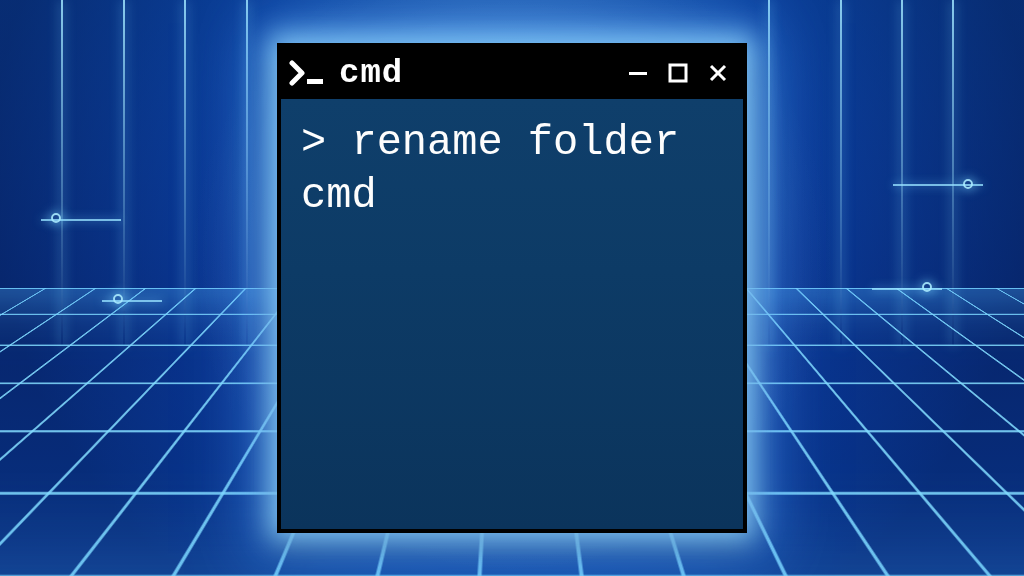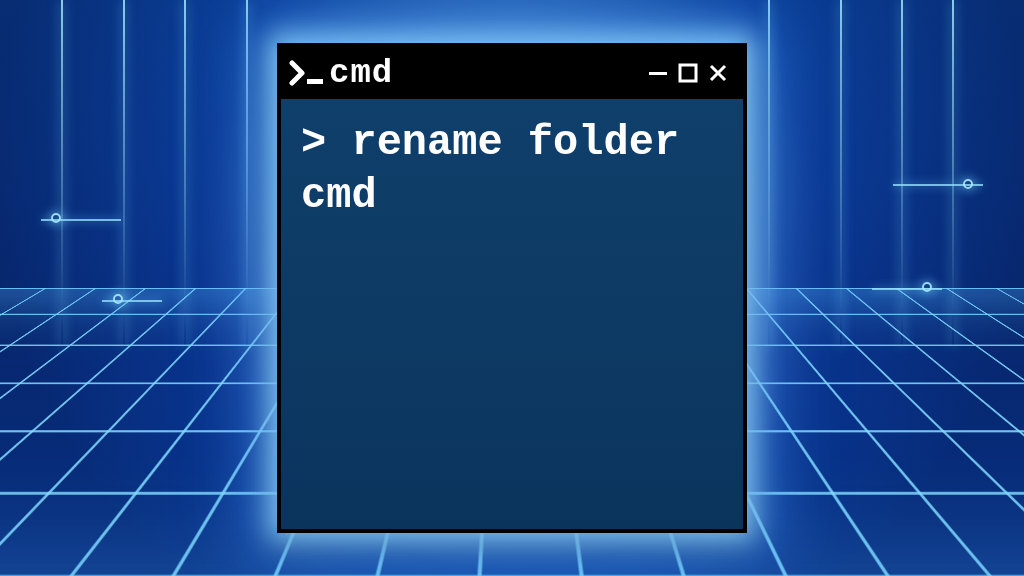--- a/index.html
+++ b/index.html
@@ -73,20 +73,21 @@
         0 12px 28px rgba(0,0,0,0.5);
       display: flex;
       flex-direction: column;
     }
     .titlebar {
       height: 52px;
       background: #000;
       display: flex;
       align-items: center;
       padding: 0 10px 0 8px;
+      gap: 10px;
     }
     .title-icon {
       color: #fff;
       font-size: 34px;
       line-height: 1;
       font-weight: bold;
       display: flex;
       align-items: center;
       gap: 6px;
     }
@@ -109,21 +110,20 @@
     .terminal-body {
       flex: 1;
       padding: 18px 20px;
       color: #fdfdfd;
       font-size: 42px;
       line-height: 1.25;
       background: linear-gradient(180deg, #0f3f6b 0%, #0d3b66 40%, #0b345c 100%);
       white-space: pre-wrap;
       word-wrap: break-word;
       font-family: "Courier New", monospace;
-      font-weight: bold;
     }
     .prompt-char {
       color: #fff;
     }
   </style>
 </head>
 <body>
 
 <div class="bg">
   <div class="grid-floor"></div>

